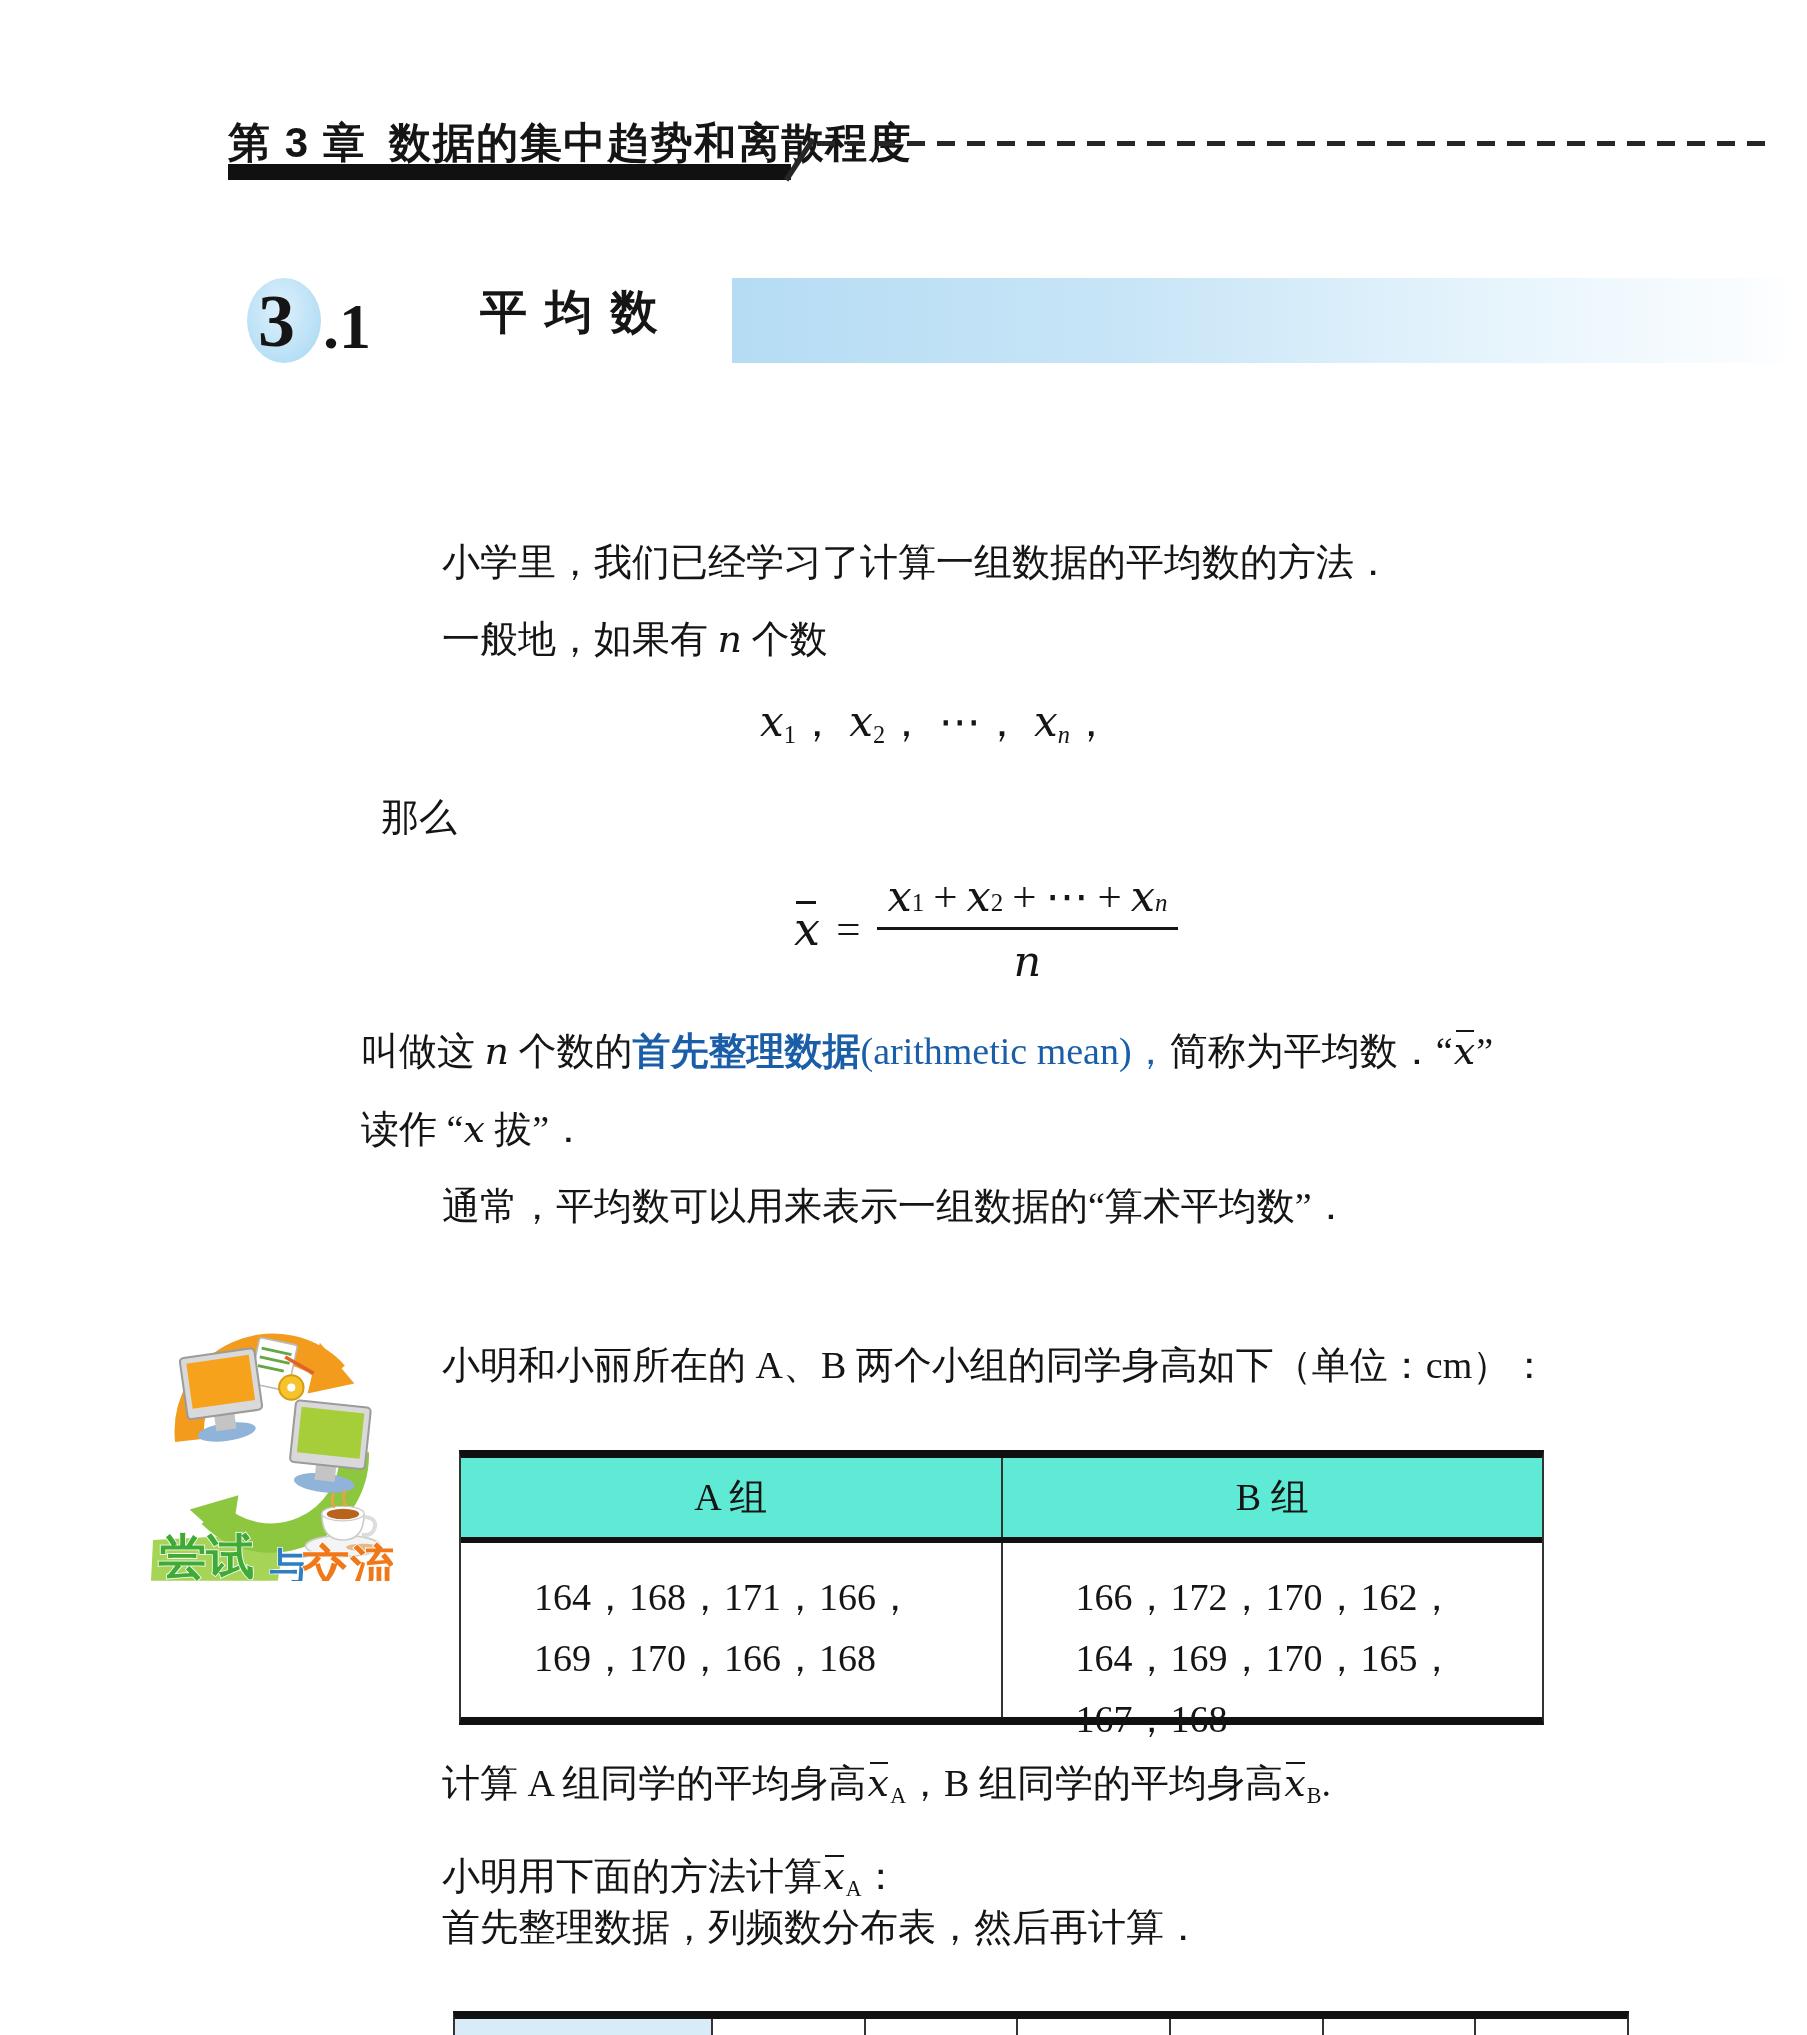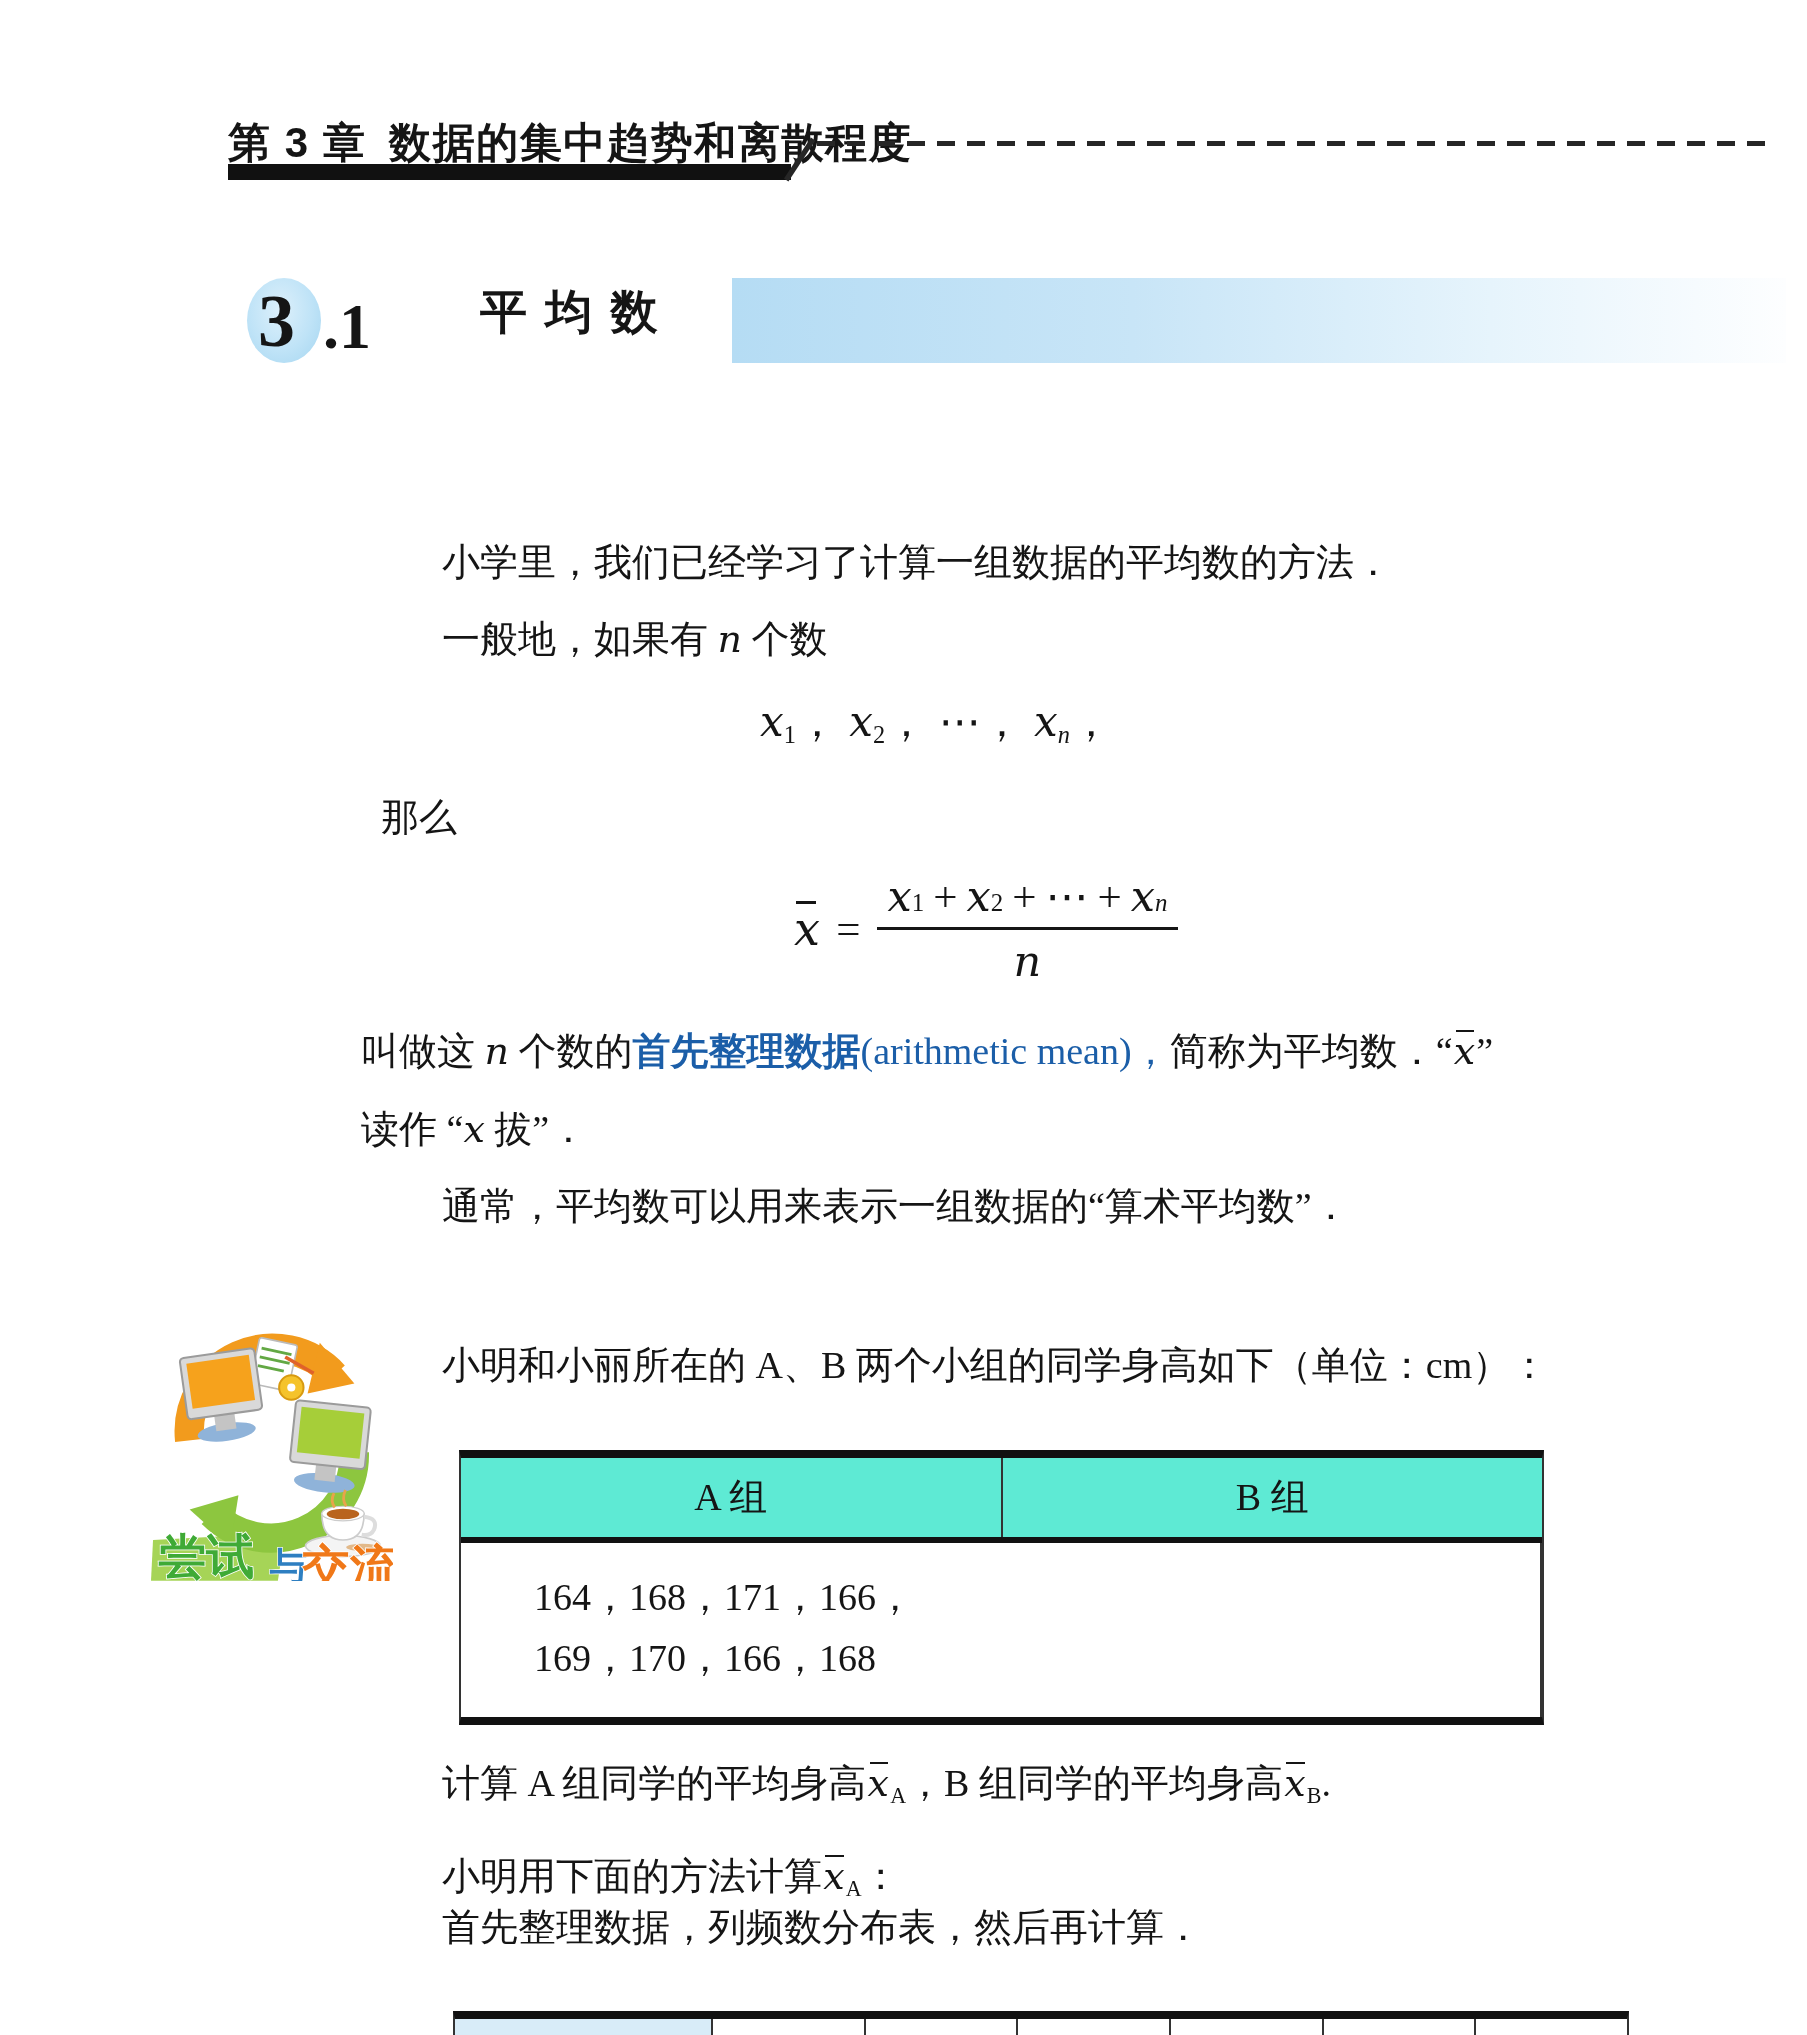--- a/index.html
+++ b/index.html
@@ -202,20 +202,25 @@
   <div class="abs table1">
     <div class="t1-head">
       <div class="cell">A 组</div>
       <div class="cell">B 组</div>
     </div>
     <div class="t1-body">
       <div class="cell">
         <div>164，168，171，166，</div>
         <div>169，170，166，168</div>
       </div>
+      <div class="cell">
+        <div>166，172，170，162，</div>
+        <div>164，169，170，165，</div>
+        <div>167，168</div>
+      </div>
     </div>
   </div>
 
   <div class="abs bodyline" style="left:442px;top:1851px;">
     <span>小明用下面的方法计算</span><span class="ixbar"><span>x</span></span><sub>A</sub><span>：</span>
   </div>
 
   <div class="abs bodyline" style="left:442px;top:1758px;">
     <span>计算 A 组同学的平均身高</span><span class="ixbar"><span>x</span></span><sub>A</sub><span>，B 组同学的平均身高</span><span class="ixbar"><span>x</span></span><sub>B</sub><span>.</span>
   </div>

